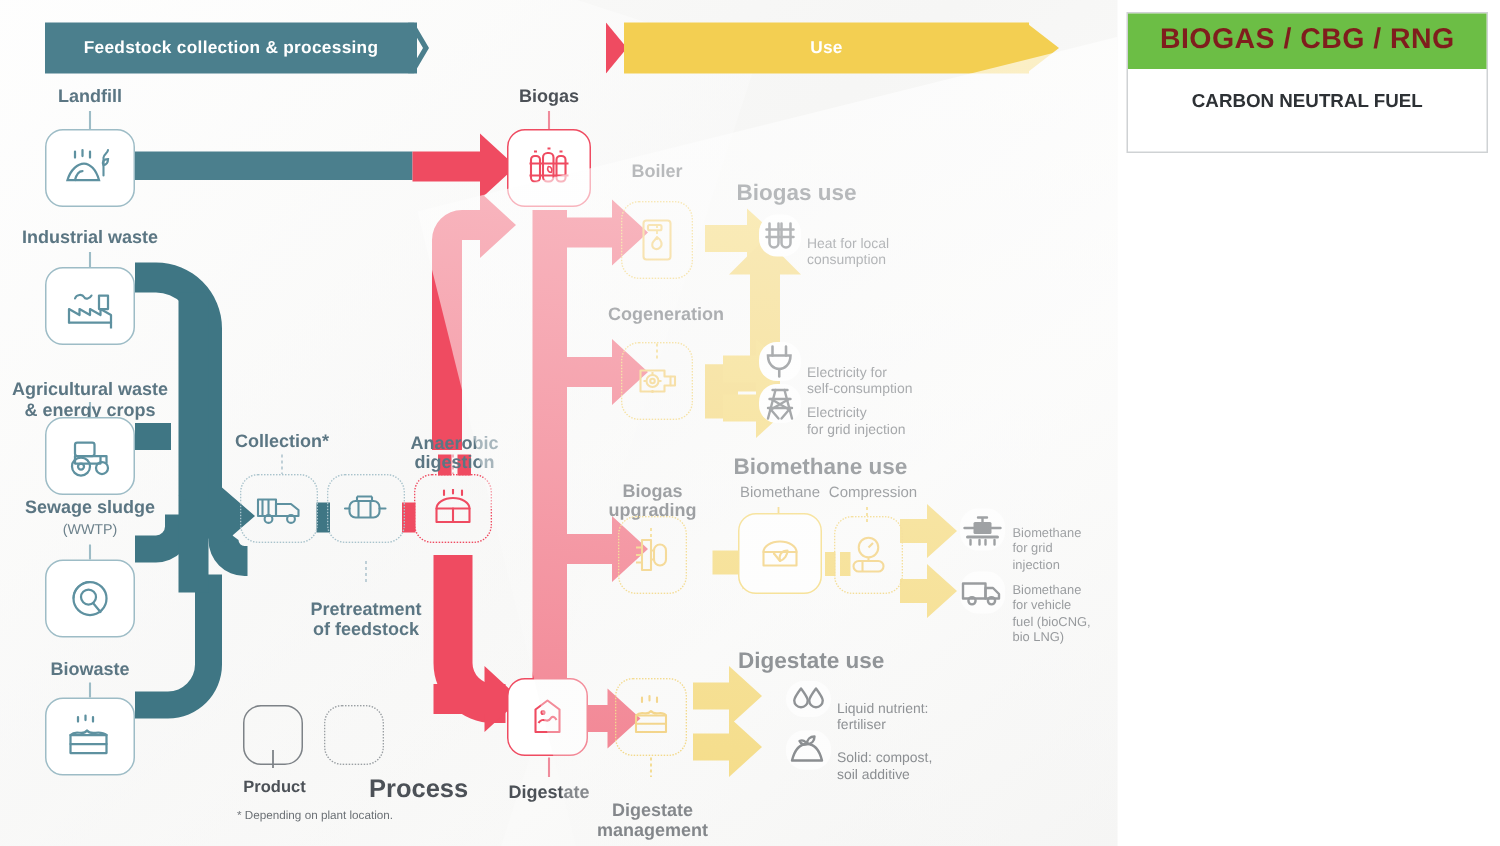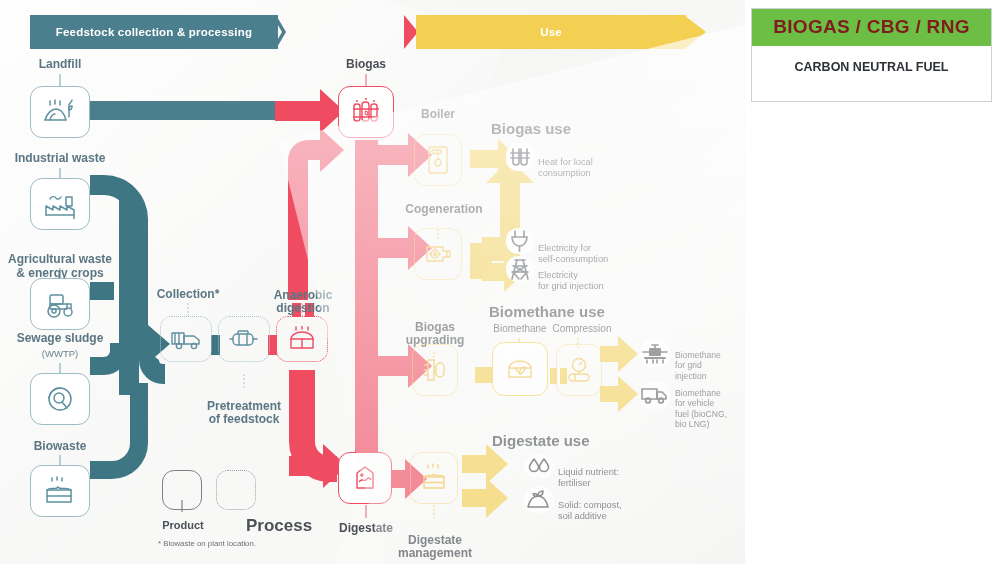--- a/index.html
+++ b/index.html
@@ -503,21 +503,21 @@
 
     <div class="box plain" style="left:162px;top:470px;width:40px;height:40px;"></div>
     <div class="box dashG" style="left:216px;top:470px;width:40px;height:40px;"></div>
     <div class="lbl dark" style="left:157px;top:519px;width:52px;font-size:11px;">
       <span>Product</span>
     </div>
     <div class="lbl dark" style="left:210px;top:519px;width:54px;font-size:17px;margin-left:36px;">
       <span>Process</span>
     </div>
     <div class="note" style="left:158px;top:539px;">
-      <span>* Biowaste on plant location.</span>
+      <span>* Depending on plant location.</span>
     </div>
 
   </div>
 
   <div id="panel">
     <div id="panel-head">BIOGAS / CBG / RNG</div>
     <div id="panel-body">
       <div id="panel-sub">CARBON NEUTRAL FUEL</div>
     </div>
   </div>

